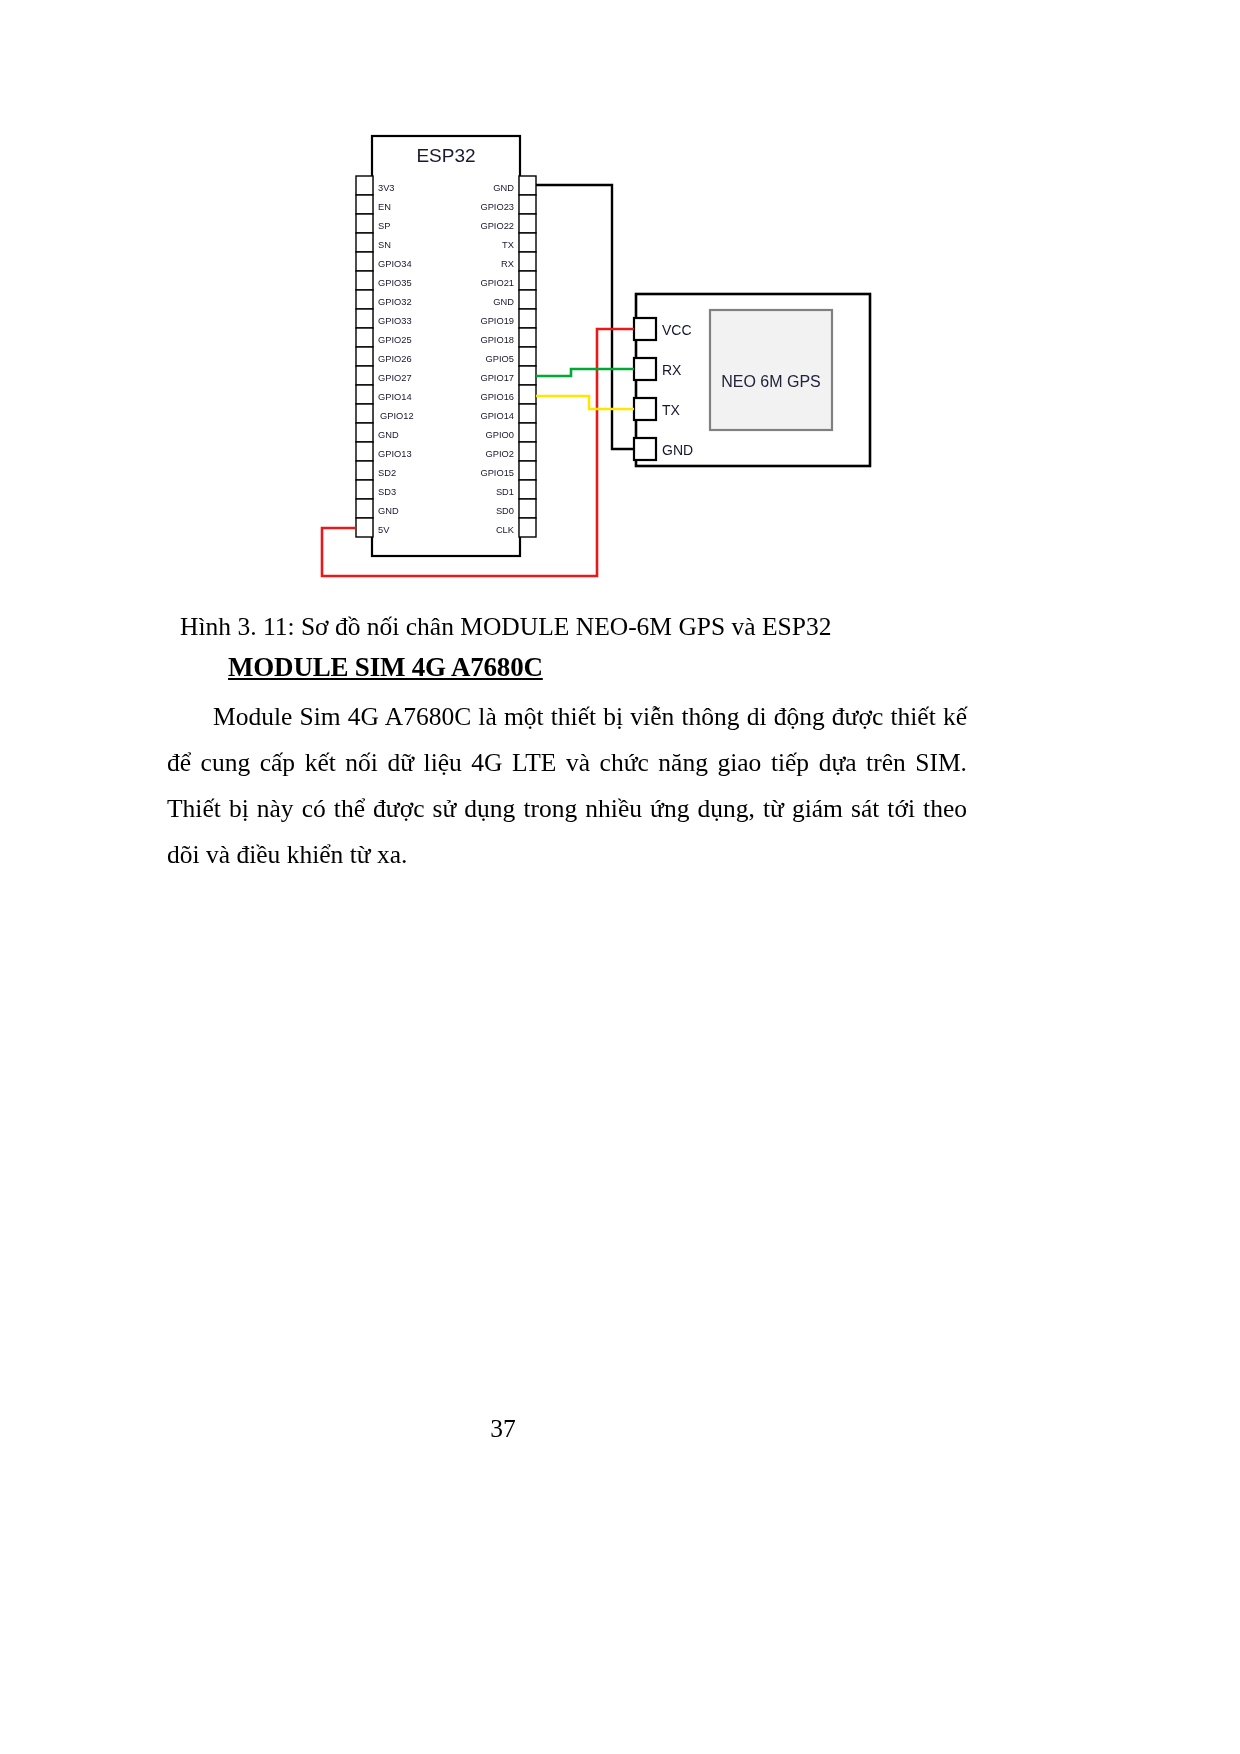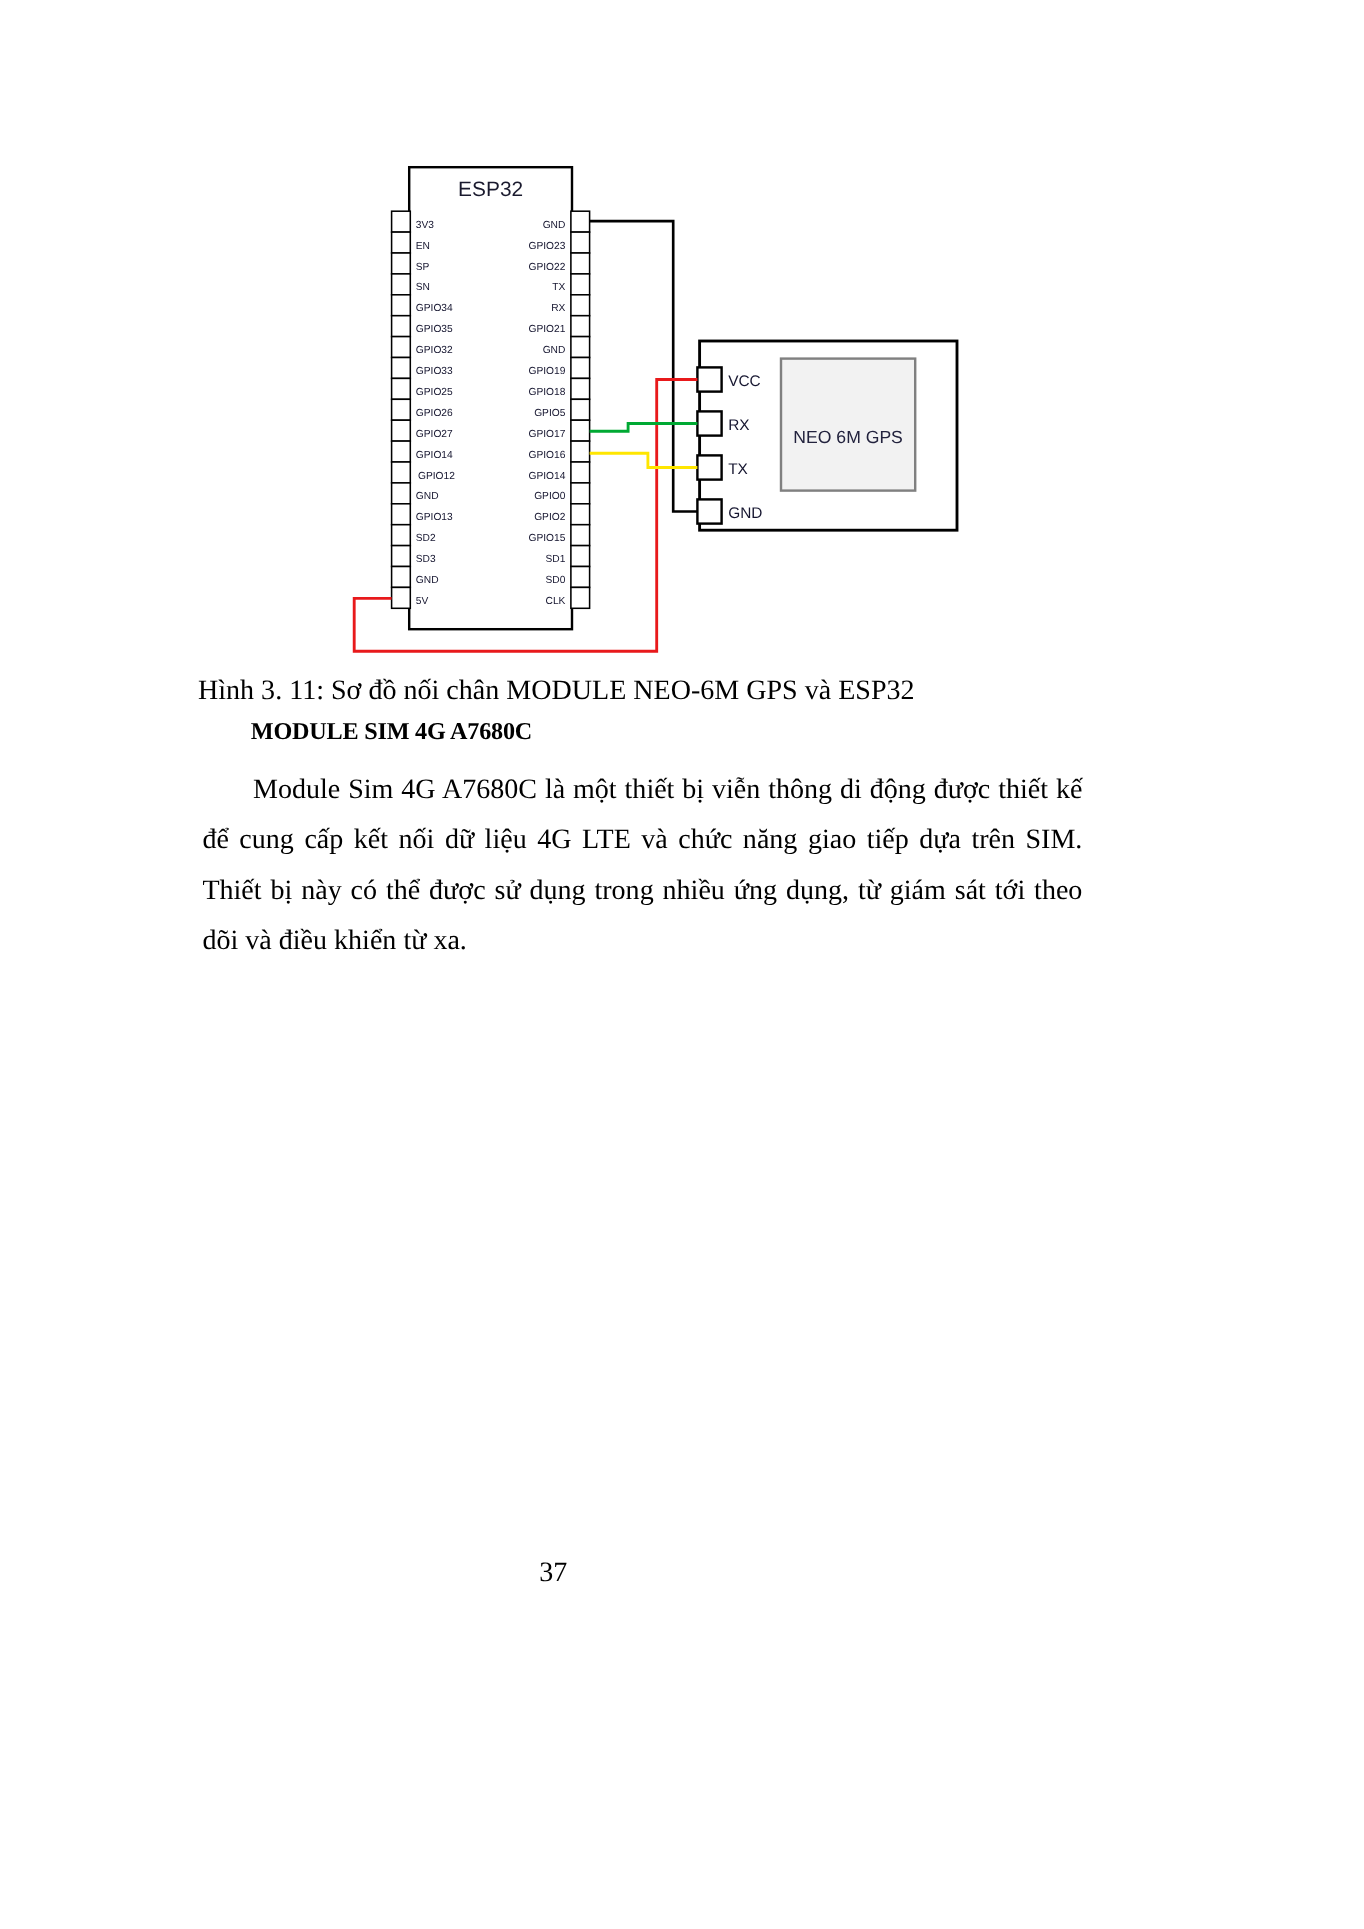--- a/index.html
+++ b/index.html
@@ -20,21 +20,21 @@
     position: absolute;
     left: 0; top: 0;
     width: 1240px;
     height: 1754px;
   }
 
   
   .figure {
     position: absolute;
     left: 300px;
-    top: 140px;
+    top: 124px;
     width: 620px;
     height: 460px;
     text-decoration: underline;
   }
 
   .fig-svg { display: block; }
 
   
   .caption {
     position: absolute;
@@ -43,29 +43,30 @@
     width: 880px;
     font-size: 25.5px;
     line-height: 1.0;
     font-family: "Liberation Serif", serif;
   }
 
   .heading {
     position: absolute;
     left: 228px;
     top: 652px;
-    font-size: 22px;
+    font-size: 27px;
     font-weight: bold;
     font-family: "Liberation Serif", serif;
     letter-spacing: -0.2px;
+    text-decoration: underline;
   }
 
   .body-block {
     position: absolute;
-    left: 184px;
+    left: 167px;
     width: 800px;
     font-size: 25.5px;
     font-family: "Liberation Serif", serif;
     text-align: justify;
     line-height: 46px;
   }
 
   .p1 { top: 694px; }
   .p2 { top: 856px; }
   .p3 { top: 948px; }

